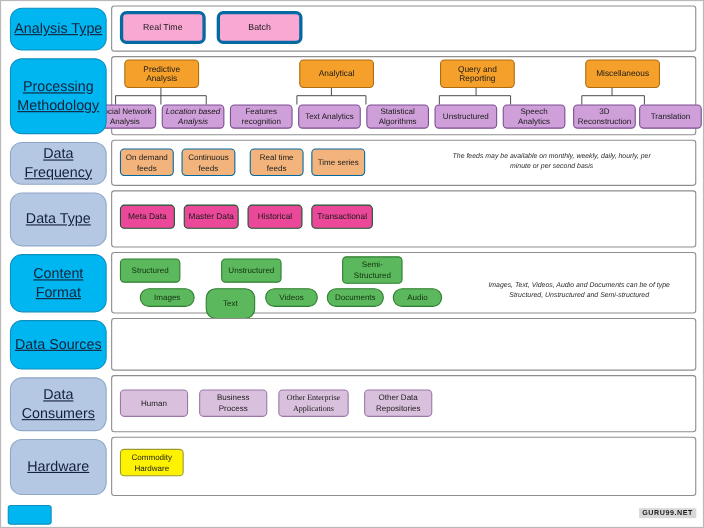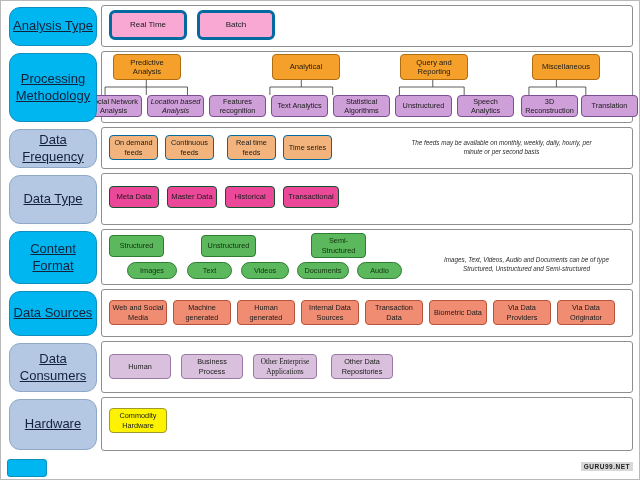--- a/index.html
+++ b/index.html
@@ -170,42 +170,32 @@
 
   <div class="row" style="top:228px;height:56px;">
     <div class="row-frame"></div>
     <div class="cat cyan">Content Format</div>
     <div class="items">
       <div class="node n-green" style="left:0px;top:6px;width:55px;height:22px;">Structured</div>
       <div class="node n-green" style="left:92px;top:6px;width:55px;height:22px;">Unstructured</div>
       <div class="node n-green" style="left:202px;top:4px;width:55px;height:25px;">Semi-Structured</div>
 
       <div class="node n-greenpill" style="left:18px;top:33px;width:50px;height:17px;">Images</div>
-      <div class="node n-greenpill" style="left:78px;top:33px;width:45px;height:17px;">Text</div>
+      <div class="node n-greenpill" style="left:78px;top:33px;width:45px;height:28px;">Text</div>
       <div class="node n-greenpill" style="left:132px;top:33px;width:48px;height:17px;">Videos</div>
       <div class="node n-greenpill" style="left:188px;top:33px;width:52px;height:17px;">Documents</div>
       <div class="node n-greenpill" style="left:248px;top:33px;width:45px;height:17px;">Audio</div>
 
       <div class="note" style="left:320px;top:26px;width:195px;">Images, Text, Videos, Audio and Documents can be of type Structured, Unstructured and Semi-structured</div>
     </div>
   </div>
 
   <div class="row" style="top:288px;height:48px;">
     <div class="row-frame"></div>
     <div class="cat cyan">Data Sources</div>
-    <div class="items">
-      <div class="node n-salmon" style="left:0px;top:11px;width:58px;height:25px;">Web and Social Media</div>
-      <div class="node n-salmon" style="left:64px;top:11px;width:58px;height:25px;">Machine generated</div>
-      <div class="node n-salmon" style="left:128px;top:11px;width:58px;height:25px;">Human generated</div>
-      <div class="node n-salmon" style="left:192px;top:11px;width:58px;height:25px;">Internal Data Sources</div>
-      <div class="node n-salmon" style="left:256px;top:11px;width:58px;height:25px;">Transaction Data</div>
-      <div class="node n-salmon" style="left:320px;top:11px;width:58px;height:25px;">Biometric Data</div>
-      <div class="node n-salmon" style="left:384px;top:11px;width:58px;height:25px;">Via Data Providers</div>
-      <div class="node n-salmon" style="left:448px;top:11px;width:58px;height:25px;">Via Data Originator</div>
-    </div>
   </div>
 
   <div class="row" style="top:340px;height:52px;">
     <div class="row-frame"></div>
     <div class="cat blue">Data Consumers</div>
     <div class="items">
       <div class="node n-mauve" style="left:0px;top:13px;width:62px;height:25px;">Human</div>
       <div class="node n-mauve" style="left:72px;top:13px;width:62px;height:25px;">Business Process</div>
       <div class="node n-mauve" style="left:144px;top:13px;width:64px;height:25px;font-family:Liberation Serif, serif;">Other Enterprise Applications</div>
       <div class="node n-mauve" style="left:222px;top:13px;width:62px;height:25px;">Other Data Repositories</div>

